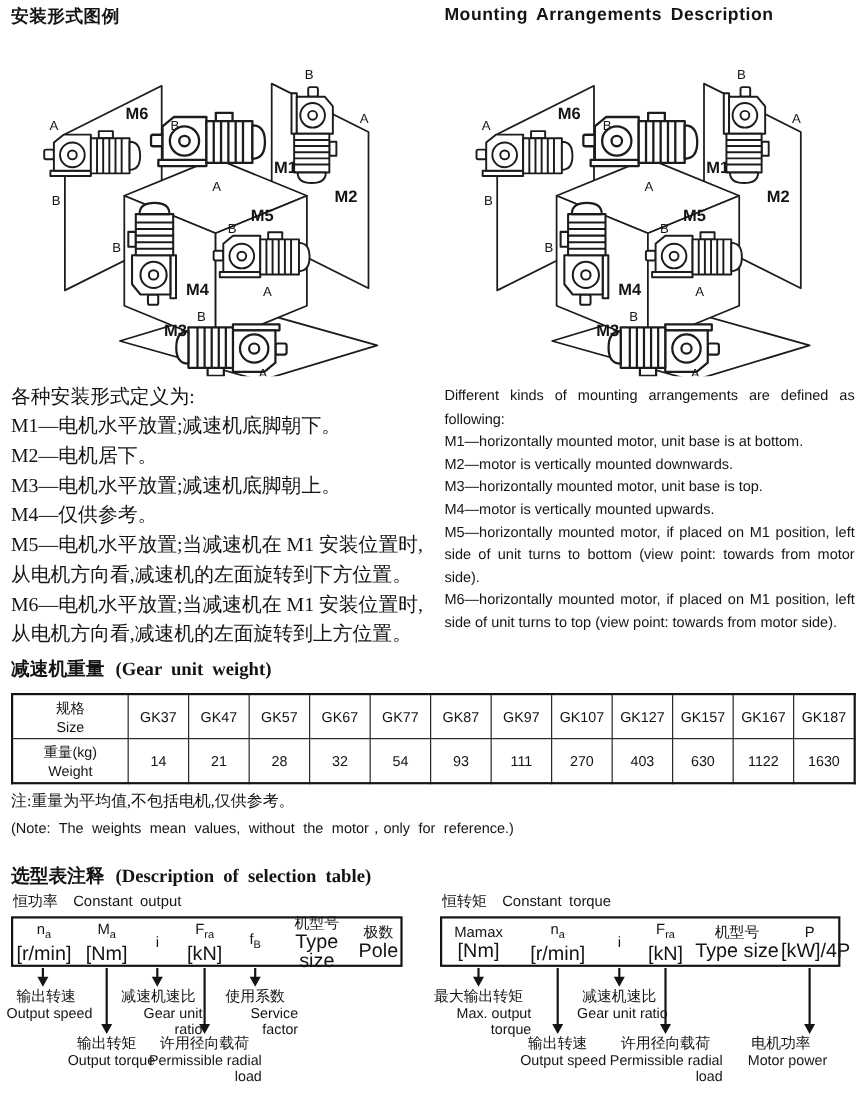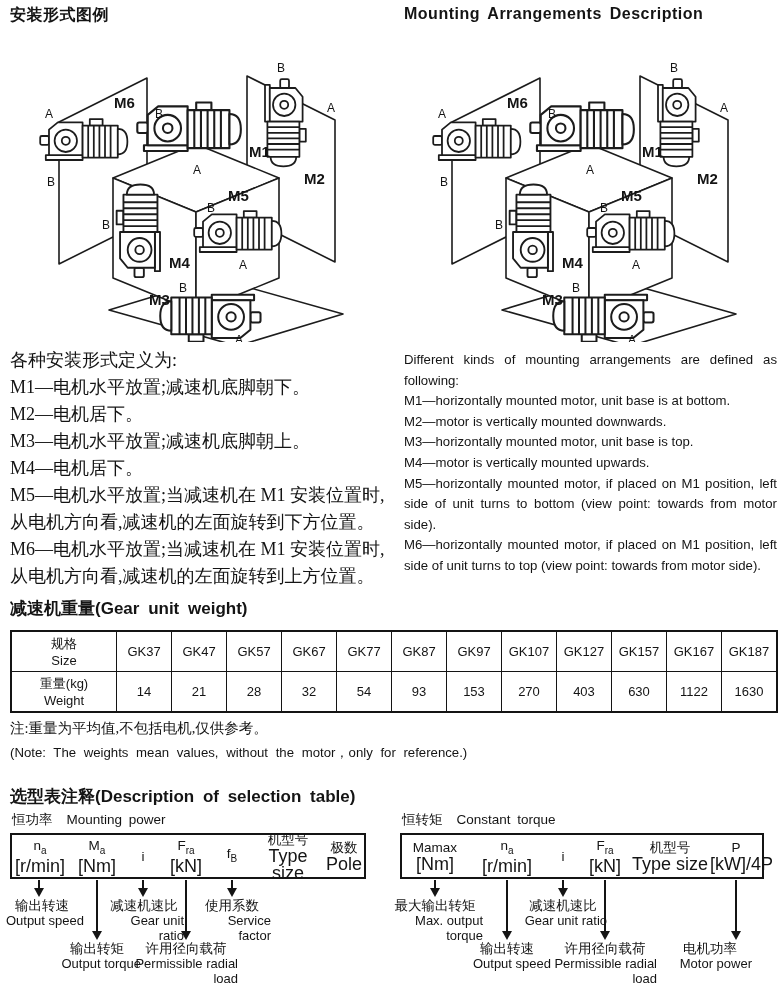--- a/index.html
+++ b/index.html
@@ -19,21 +19,21 @@
 
   .defs-cn{position:absolute;left:10px;top:347px;width:384px;
            font-family:"Liberation Serif",serif;font-size:18px;line-height:27px;}
   .defs-en{position:absolute;left:404px;top:350px;width:373px;
            font-size:13.2px;line-height:20.6px;text-align:justify;}
   .defs-en div{text-align:justify;}
 
   .big-heading{position:absolute;left:10px;font-size:17px;font-weight:bold;}
   #weight-heading{top:597px;}
   #sel-heading{top:785px;}
-  .big-heading .en{word-spacing:4px;}
+  .big-heading .en{margin-left:10px;word-spacing:4px;font-family:Liberation Serif, serif;}
 
   table.weight{position:absolute;left:10px;top:630px;border-collapse:collapse;
                border:2px solid #141414;table-layout:fixed;}
   table.weight td{border:1px solid #141414;text-align:center;font-size:13px;
                   height:39px;padding:0;line-height:17px;}
   td.lab{width:104px;font-size:13px;}
   td.val{width:54px;}
 
   .note-cn{position:absolute;left:10px;top:719px;font-family:"Liberation Serif",serif;font-size:14.5px;}
   .note-en{position:absolute;left:10px;top:744px;font-size:13.2px;word-spacing:4px;}
@@ -133,21 +133,21 @@
     </svg>
   <svg class="diagram" id="diagram-right" viewBox="0 0 385 316">
       <use href="#scene"></use>
     </svg>
 
   <div class="defs-cn">
     <div>各种安装形式定义为:</div>
     <div>M1—电机水平放置;减速机底脚朝下。</div>
     <div>M2—电机居下。</div>
     <div>M3—电机水平放置;减速机底脚朝上。</div>
-    <div>M4—电机居下。</div>
+    <div>M4—仅供参考。</div>
     <div>M5—电机水平放置;当减速机在 M1 安装位置时,从电机方向看,减速机的左面旋转到下方位置。</div>
     <div>M6—电机水平放置;当减速机在 M1 安装位置时,从电机方向看,减速机的左面旋转到上方位置。</div>
   </div>
 
   <div class="defs-en">
     <div>Different kinds of mounting arrangements are defined as following:</div>
     <div>M1—horizontally mounted motor, unit base is at bottom.</div>
     <div>M2—motor is vertically mounted downwards.</div>
     <div>M3—horizontally mounted motor, unit base is top.</div>
     <div>M4—motor is vertically mounted upwards.</div>
@@ -183,39 +183,39 @@
       <td class="lab">
         <span>重量(kg)</span><br>
         <span>Weight</span>
       </td>
       <td class="val">14</td>
       <td class="val">21</td>
       <td class="val">28</td>
       <td class="val">32</td>
       <td class="val">54</td>
       <td class="val">93</td>
-      <td class="val">153</td>
+      <td class="val">111</td>
       <td class="val">270</td>
       <td class="val">403</td>
       <td class="val">630</td>
       <td class="val">1122</td>
       <td class="val">1630</td>
     </tr>
   </tbody>
     </table>
 
   <div class="note-cn">注:重量为平均值,不包括电机,仅供参考。</div>
   <div class="note-en">(Note: The weights mean values, without the motor，only for reference.)</div>
 
   <div class="big-heading" id="sel-heading">
     <span class="cn">选型表注释</span><span class="en">(Description of selection table)</span>
   </div>
 
   <div class="sub-label" id="cp-label">
-    <span class="cn">恒功率</span><span class="en">Mounting power</span>
+    <span class="cn">恒功率</span><span class="en">Constant output</span>
   </div>
   <div class="sel-box" id="cp-box">
     <div class="sel-col" style="width:56px">
       <div class="l1"><span>n</span><sub>a</sub></div>
       <div class="l2">[r/min]</div>
     </div>
     <div class="sel-col" style="width:58px">
       <div class="l1"><span>M</span><sub>a</sub></div>
       <div class="l2">[Nm]</div>
     </div>

